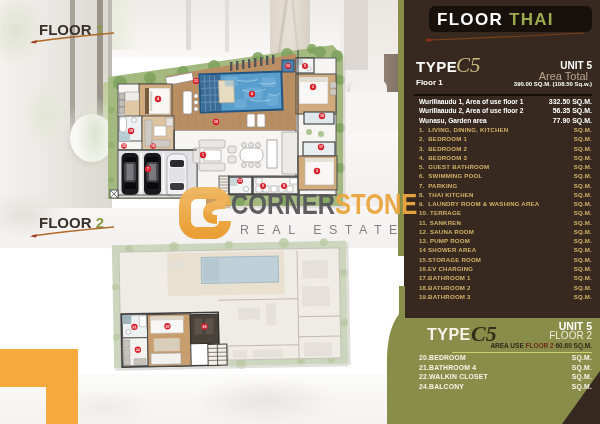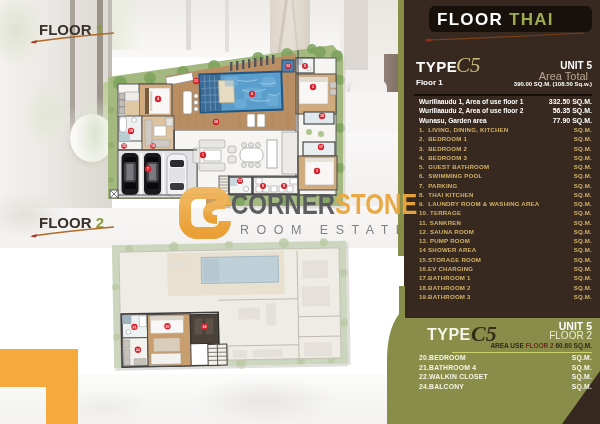--- a/index.html
+++ b/index.html
@@ -537,21 +537,21 @@
       <stop offset="0" stop-color="#f0b55c"></stop>
         <stop offset="1" stop-color="#e99c2e"></stop>
     </linearGradient>
   </defs>
   <path d="M49,37 A12,12 0 0 1 37,49 L21,49 A12,12 0 0 1 9,37 L9,21 A12,12 0 0 1 21,9 L37,9 A12,12 0 0 1 49,21" fill="none" stroke="url(#lg)" stroke-width="12" opacity=".96"></path>
   <path d="M49.5,20.5 Q32,20 31.5,28.5 Q31.5,35.5 41,35.5" fill="none" stroke="url(#lg)" stroke-width="9" opacity=".96"></path>
 </svg>
 
 <div class="abs" style="left:231px;top:187px;font-size:30px;font-weight:bold;color:#58585b;opacity:.96;transform:scaleX(0.8);transform-origin:0 0;white-space:nowrap;">CORNER<span style="color:#eaa73f;">STONE</span></div>
 
-<div class="abs" style="left:240px;top:223px;font-size:12.5px;color:#7b7b7e;letter-spacing:7.5px;opacity:.95;">ROOM ESTATE</div>
+<div class="abs" style="left:240px;top:223px;font-size:12.5px;color:#7b7b7e;letter-spacing:7.5px;opacity:.95;">REAL ESTATE</div>
 
 <div class="abs" style="left:429px;top:6px;width:163px;height:26px;background:#17100b;border-radius:6px;"></div>
 <div class="abs" style="left:437px;top:9.5px;font-size:17px;font-weight:bold;color:#ffffff;letter-spacing:1.3px;">FLOOR <span style="color:#9cab50;">THAI</span></div>
 
 <svg class="abs" style="left:420px;top:30px;" width="170" height="14" viewBox="0 0 170 14">
   <path d="M8,10 Q70,8 164,3" fill="none" stroke="#7a4018" stroke-width="1.2"></path>
   <ellipse cx="9" cy="10" rx="3.4" ry="1.6" fill="#93301f" opacity=".85"></ellipse>
 </svg>
 
 <div class="abs" style="left:416px;top:58px;font-size:15px;font-weight:bold;color:#ffffff;letter-spacing:.5px;">TYPE</div>

